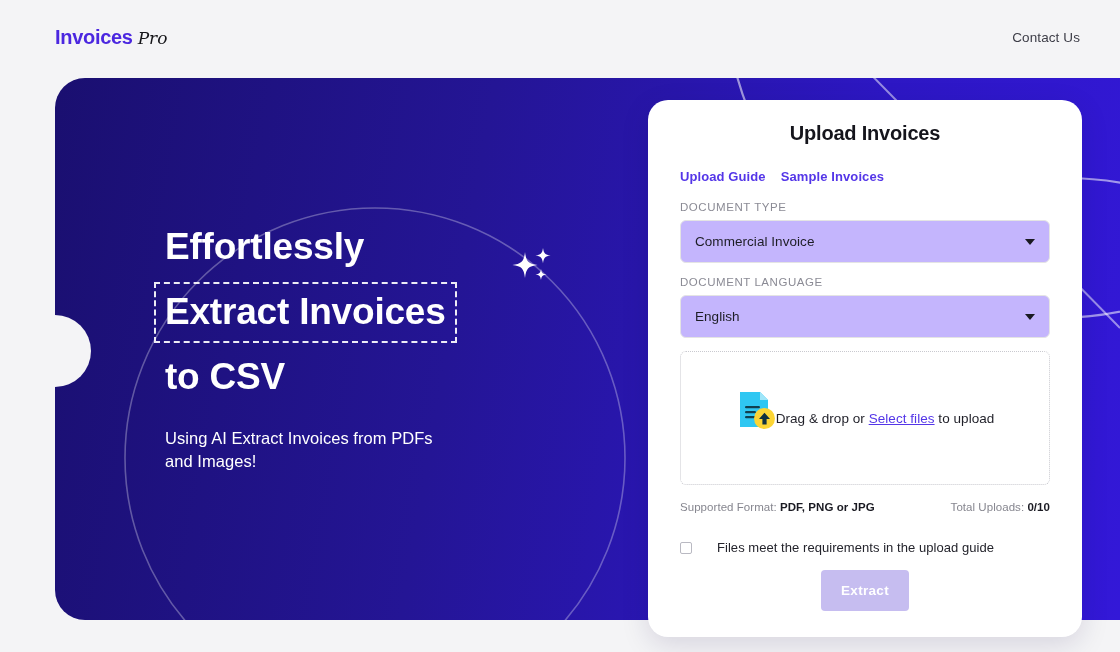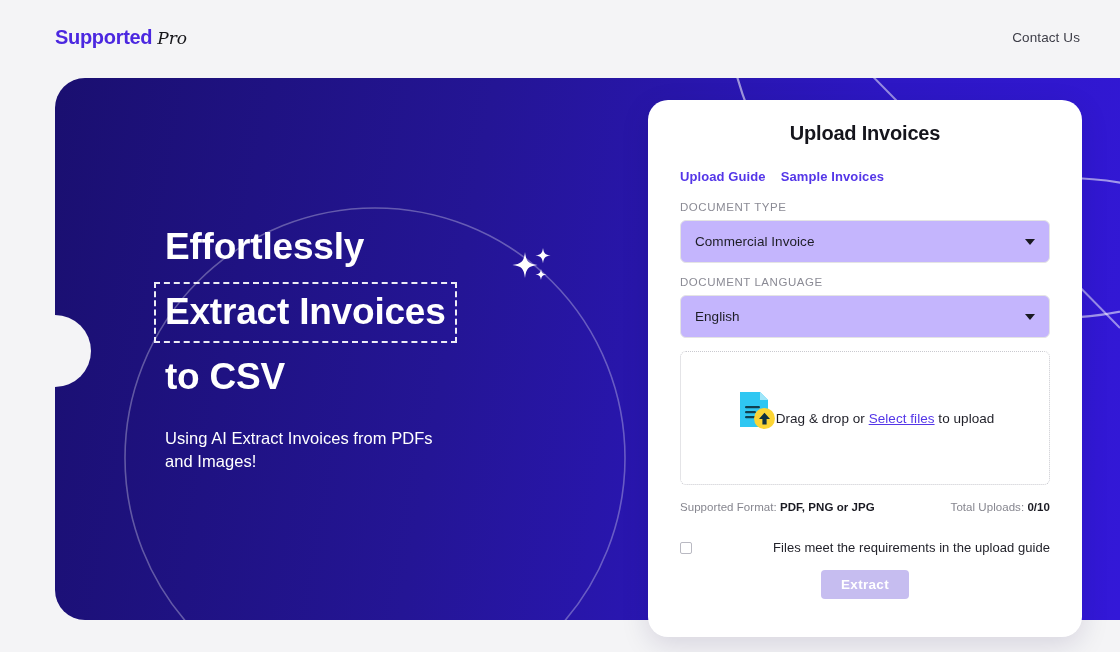--- a/index.html
+++ b/index.html
@@ -219,21 +219,21 @@
     margin-top: 16px;
     font-size: 11.5px;
     color: #86868f;
     letter-spacing: 0.05px;
   }
   .meta-row b { color: #1a1a22; font-weight: bold; }
 
   .check-row {
     display: flex;
     align-items: center;
-    justify-content: space-between;
+    justify-content: flex-start;
     gap: 25px;
     margin-top: 27px;
   }
   .checkbox {
     width: 12px; height: 12px;
     border: 1px solid #b9b9c2;
     border-radius: 2px;
     background: #fff;
     flex: none;
     cursor: pointer;
@@ -244,38 +244,38 @@
     letter-spacing: 0.05px;
   }
 
   .extract-wrap {
     display: flex;
     justify-content: center;
     margin-top: 15px;
   }
   .extract-btn {
     width: 88px;
-    height: 29px;
+    height: 41px;
     background: #c6bdf0;
     color: #ffffff;
     border: none;
     border-radius: 4px;
     font-family: "Liberation Sans", sans-serif;
     font-size: 13.5px;
     font-weight: bold;
     letter-spacing: 0.3px;
     cursor: default;
   }
 </style>
 </head>
 <body>
 
 <header class="site-header">
   <div class="logo">
-    <span class="logo-main">Supported</span>
+    <span class="logo-main">Invoices</span>
     <span class="logo-pro">Pro</span>
   </div>
   <a class="contact-link" href="#">Contact Us</a>
 </header>
 
 <section class="hero">
   <div class="hero-deco">
     <svg width="1065" height="542" viewBox="0 0 1065 542" fill="none">
       <circle cx="320" cy="380" r="250" stroke="rgba(255,255,255,0.30)" stroke-width="1.6" fill="none"></circle>
       <circle cx="1010" cy="430" r="330" stroke="rgba(255,255,255,0.55)" stroke-width="2.2" fill="none"></circle>

